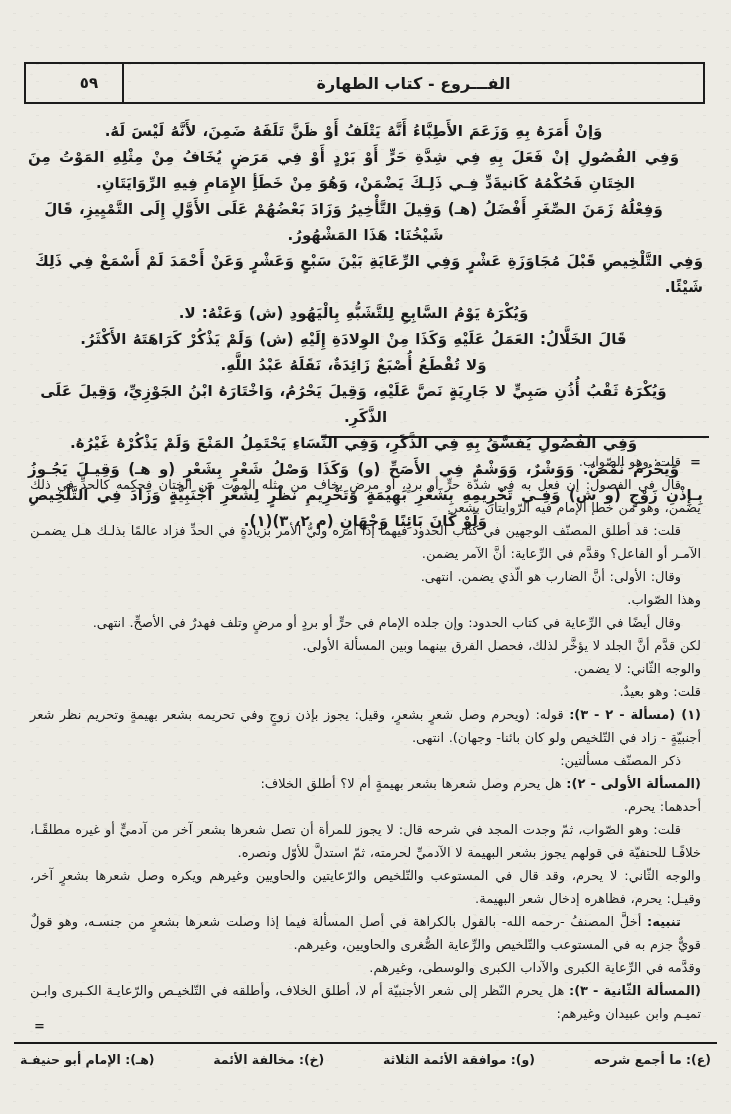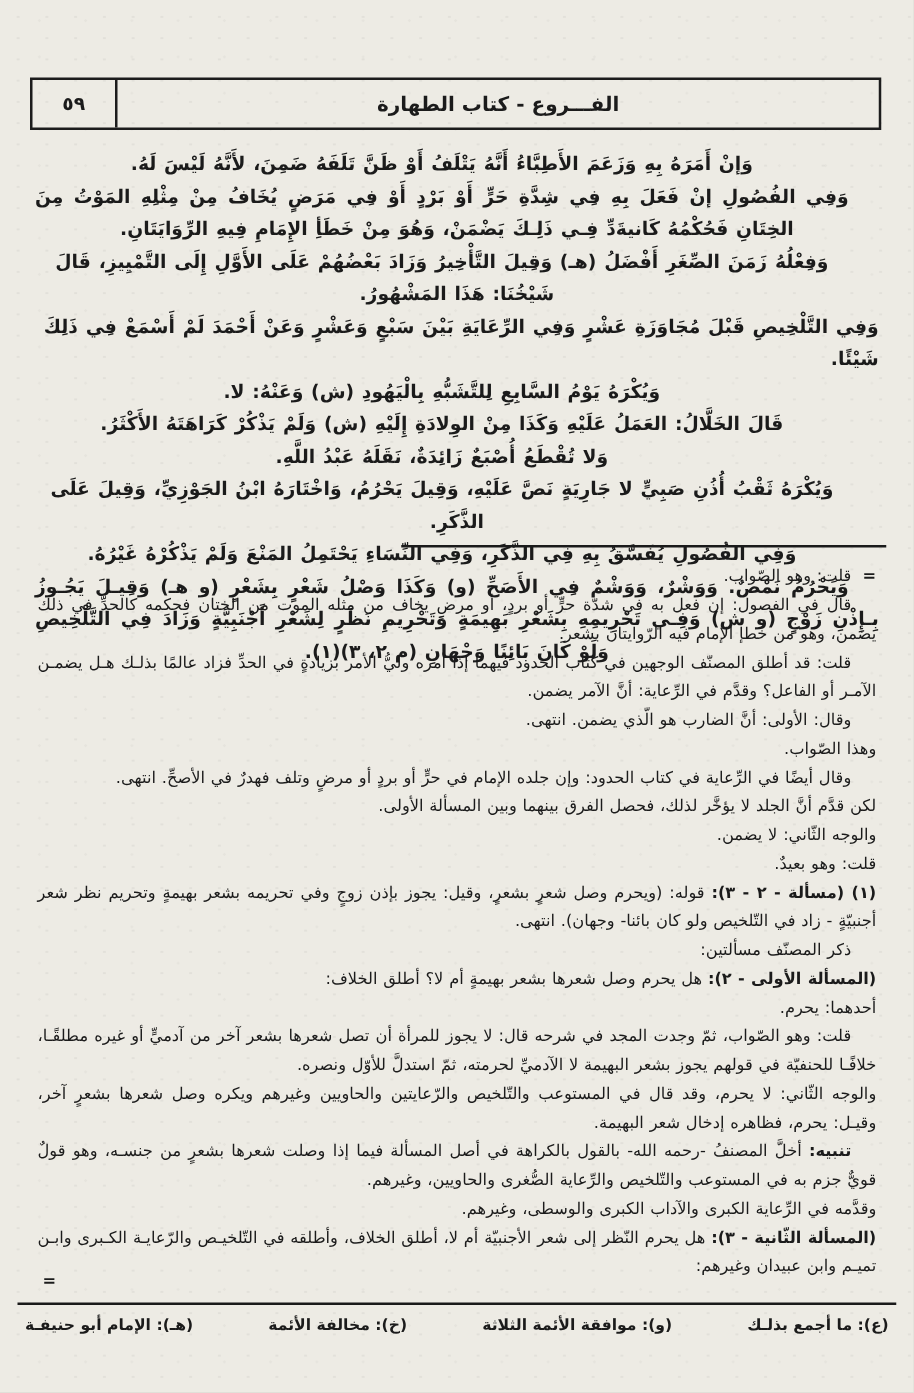--- a/index.html
+++ b/index.html
@@ -12,21 +12,21 @@
     content:"";position:absolute;inset:0;pointer-events:none;
     background-image:
       radial-gradient(rgba(40,40,40,0.055) 1px, transparent 1.3px),
       radial-gradient(rgba(40,40,40,0.04) 1px, transparent 1.4px);
     background-size:23px 17px,37px 29px;
     background-position:3px 5px,13px 2px;
   }
   
   .header-box{
     position:absolute;top:62px;right:26px;left:24px;height:38px;
-    border:2px solid #1c1c1c;display:flex;direction:ltr;background:transparent;
+    border:2px solid #1c1c1c;display:flex;direction:ltr;background:transparent;padding-left:30px;
   }
   .page-num{
     width:66px;border-right:2px solid #1c1c1c;display:flex;
     align-items:center;justify-content:center;
     font-size:15px;font-weight:bold;
   }
   .title-cell{
     flex:1;display:flex;align-items:center;justify-content:center;
     font-size:16px;font-weight:bold;letter-spacing:.5px;direction:rtl;
   }
@@ -106,19 +106,19 @@
     <p class="ind"><span class="lead">تنبيه:</span><span> أخلَّ المصنفُ -رحمه الله- بالقول بالكراهة في أصل المسألة فيما إذا وصلت شعرها بشعرٍ من جنسـه، وهو قولٌ قويٌّ جزم به في المستوعب والتّلخيص والرِّعاية الصُّغرى والحاويين، وغيرهم.</span></p>
     <p>وقدَّمه في الرِّعاية الكبرى والآداب الكبرى والوسطى، وغيرهم.</p>
     <p><span class="lead">(المسألة الثّانية - ٣):</span><span> هل يحرم النّظر إلى شعر الأجنبيّة أم لا، أطلق الخلاف، وأطلقه في التّلخيـص والرّعايـة الكـبرى وابـن تميـم وابن عبيدان وغيرهم:</span></p>
   </div>
 
   <div class="bottom-eq">=</div>
 
   <div class="footer-rule"></div>
 
   <div class="footer-legend">
-    <span>(ع): ما أجمع بذلـك</span>
+    <span>(ع): ما أجمع شرحه</span>
     <span>(و): موافقة الأئمة الثلاثة</span>
     <span>(خ): مخالفة الأئمة</span>
     <span>(هـ): الإمام أبو حنيفـة</span>
   </div>
 
 </div>
 
 </body></html>

